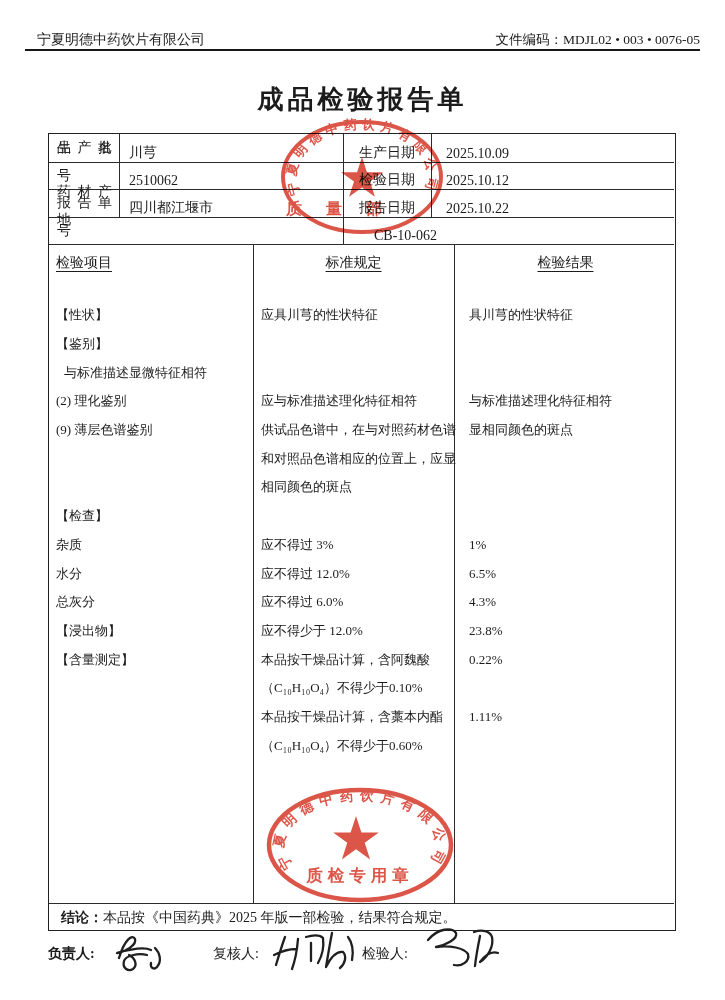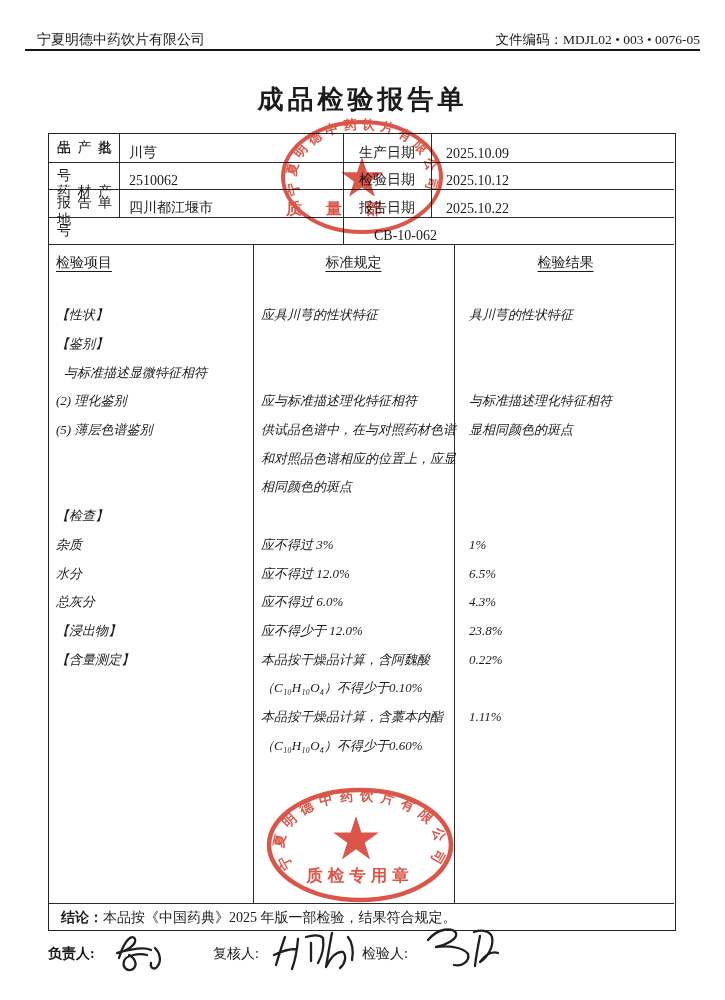--- a/index.html
+++ b/index.html
@@ -21,21 +21,21 @@
   .bl{position:absolute;background:#2b2b2b;}
 
   .cell{position:absolute;font-size:14px;display:flex;align-items:flex-end;}
   .jlabel{text-align:justify;text-align-last:justify;display:block;line-height:27.5px;}
   .c-center{justify-content:center;text-align:center;}
 
   
   .mth{position:absolute;top:117px;height:24px;font-size:14px;display:flex;align-items:center;}
   .und{text-decoration:underline;text-underline-offset:4px;}
   .tbody{position:absolute;left:0;top:167px;width:625px;}
-  .tl{display:grid;grid-template-columns:204px 201px 223px;height:28.7px;align-items:center;font-size:13px;font-style:italic;}
+  .tl{display:grid;grid-template-columns:204px 201px 223px;height:28.7px;align-items:center;font-size:13px;}
   .tl span{white-space:pre;overflow:visible;}
   .tl .c1{padding-left:7px;}
   .tl .c2{padding-left:8px;}
   .tl .c3{padding-left:15px;}
 
   
   .concl{position:absolute;left:0;right:0;top:769px;height:29px;display:flex;align-items:center;
          font-size:14px;padding-left:12px;}
   .concl b{font-weight:bold;}
 
@@ -124,21 +124,21 @@
         </div>
       <div class="tl">
           <span class="c3">与标准描述显微特征相符</span>
         </div>
       <div class="tl">
           <span class="c1">(2) 理化鉴别</span>
           <span class="c2">应与标准描述理化特征相符</span>
           <span class="c3">与标准描述理化特征相符</span>
         </div>
       <div class="tl">
-          <span class="c1">(5) 薄层色谱鉴别</span>
+          <span class="c1">(9) 薄层色谱鉴别</span>
           <span class="c2">供试品色谱中，在与对照药材色谱</span>
           <span class="c3">显相同颜色的斑点</span>
         </div>
       <div class="tl">
           <span class="c1"></span>
           <span class="c2">和对照品色谱相应的位置上，应显</span>
           <span class="c3"></span>
         </div>
       <div class="tl">
           <span class="c1"></span>

